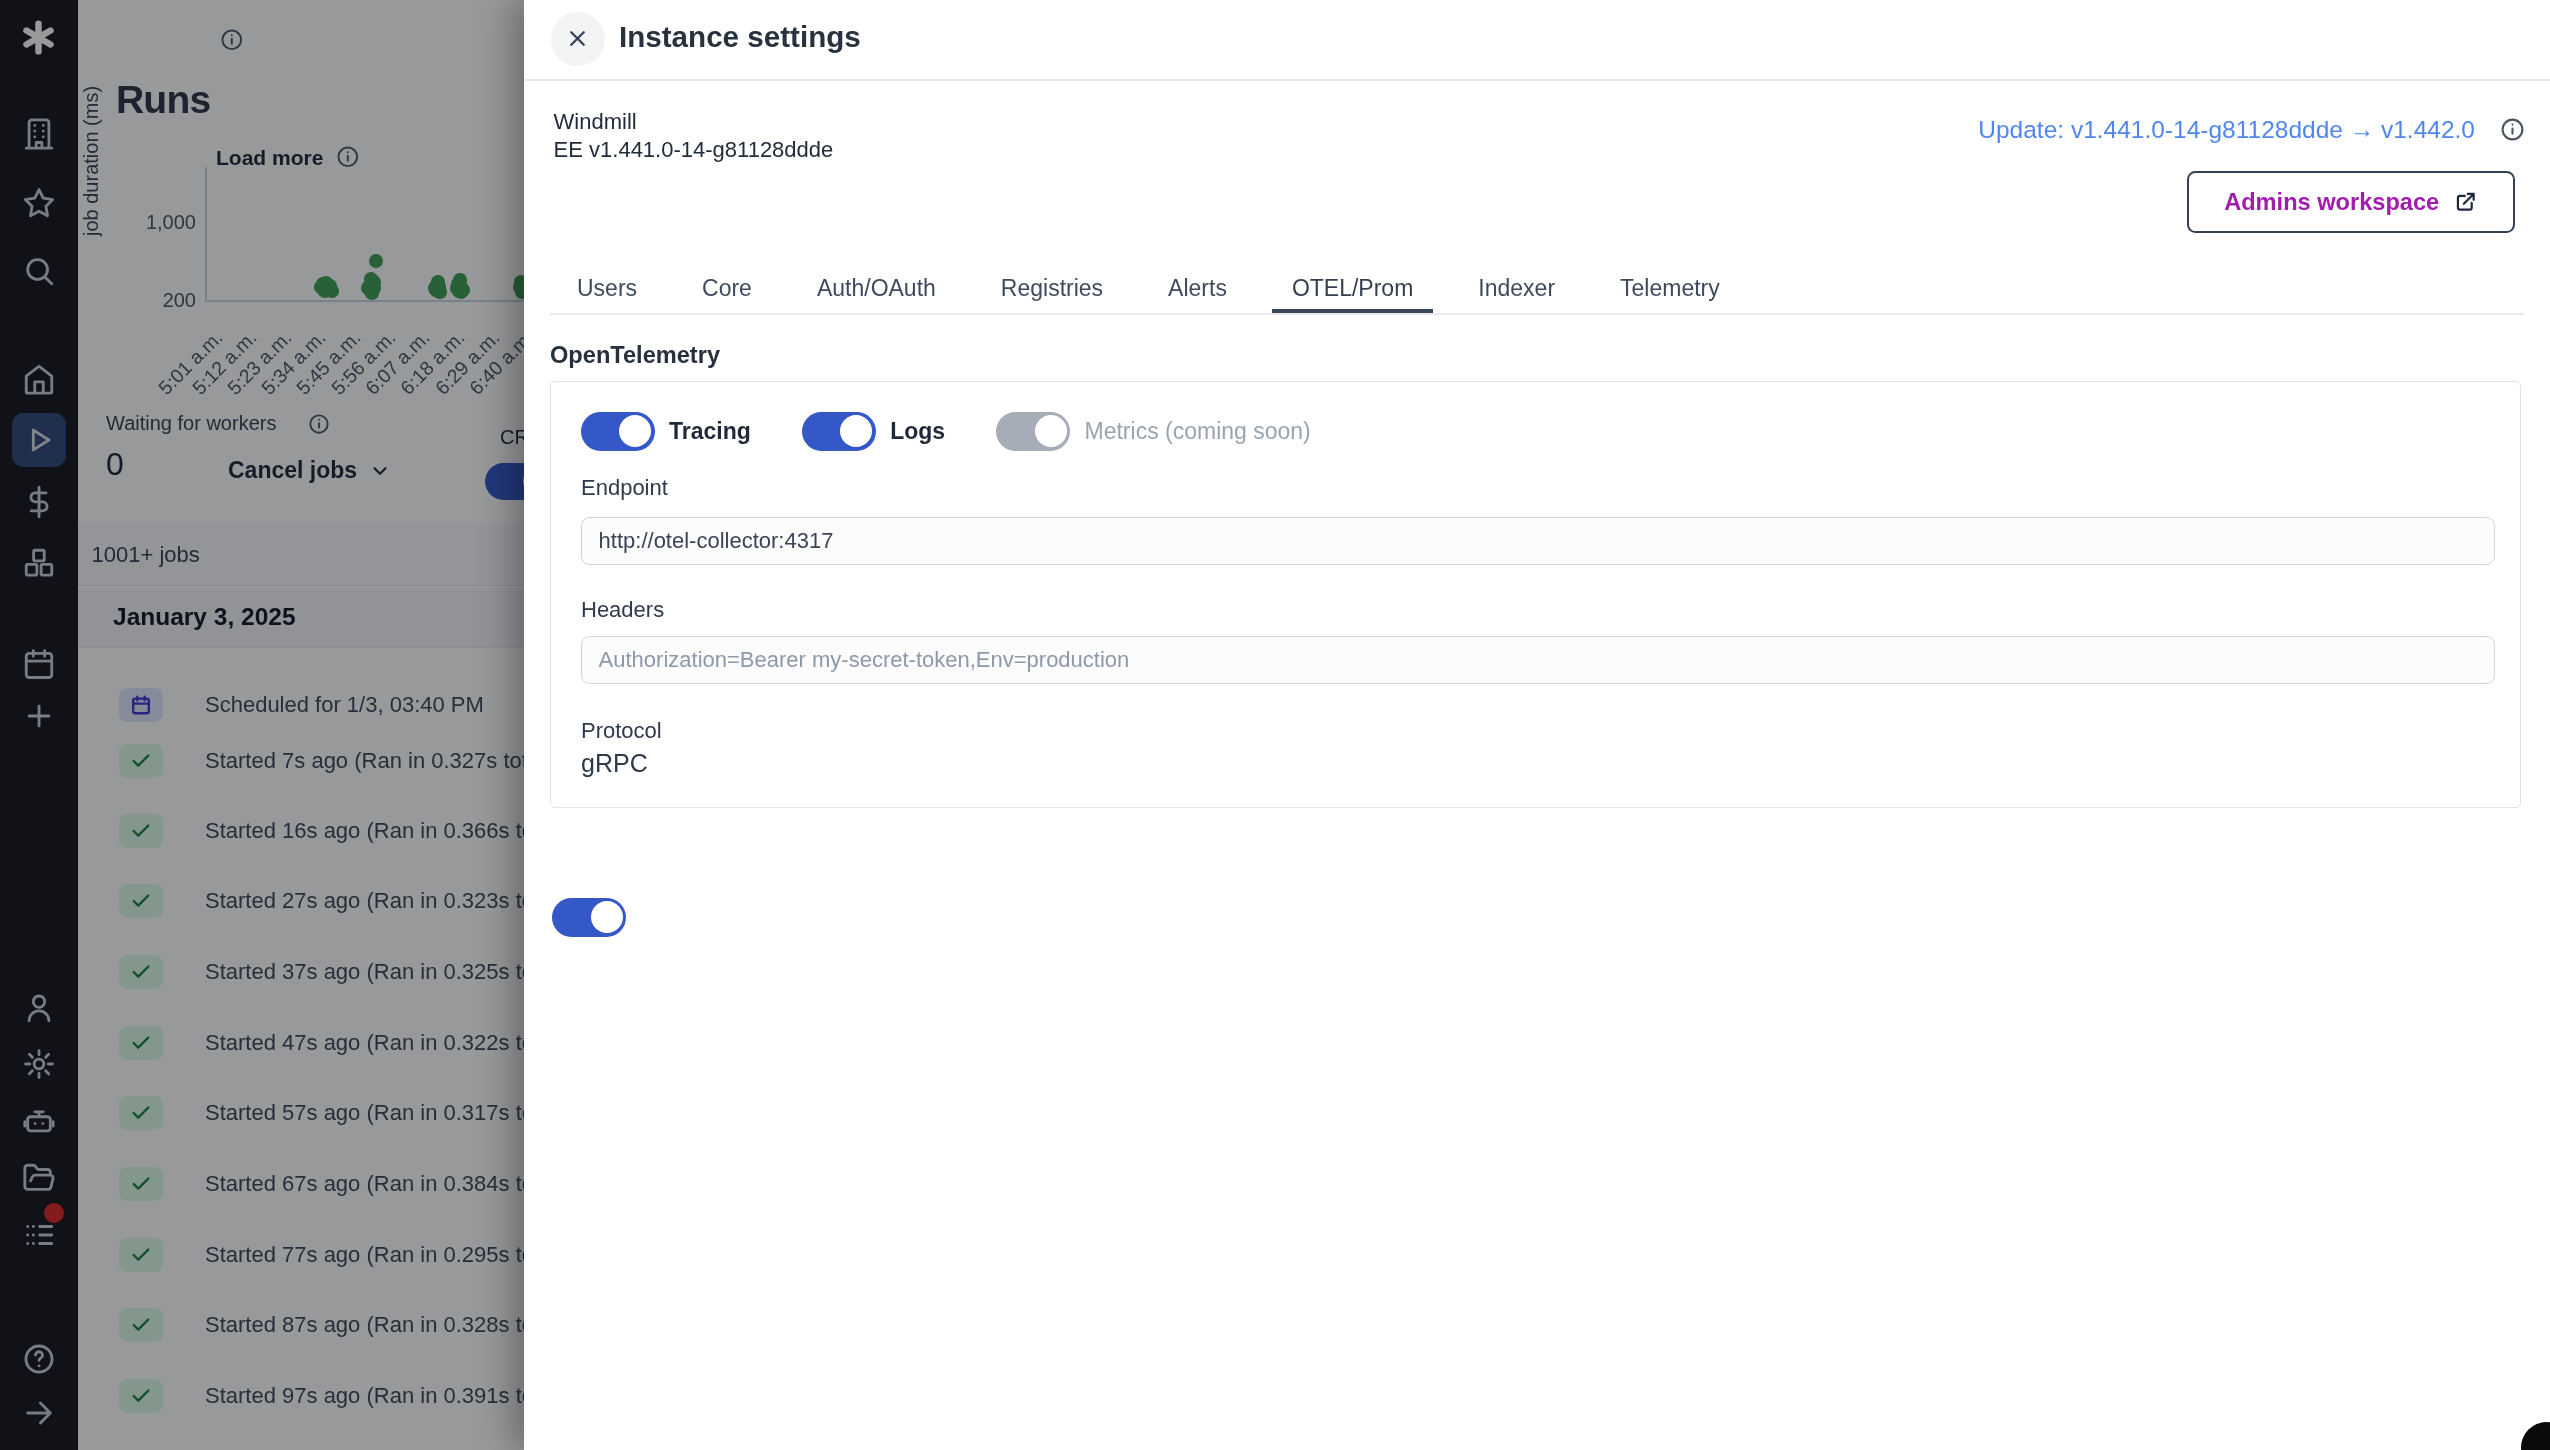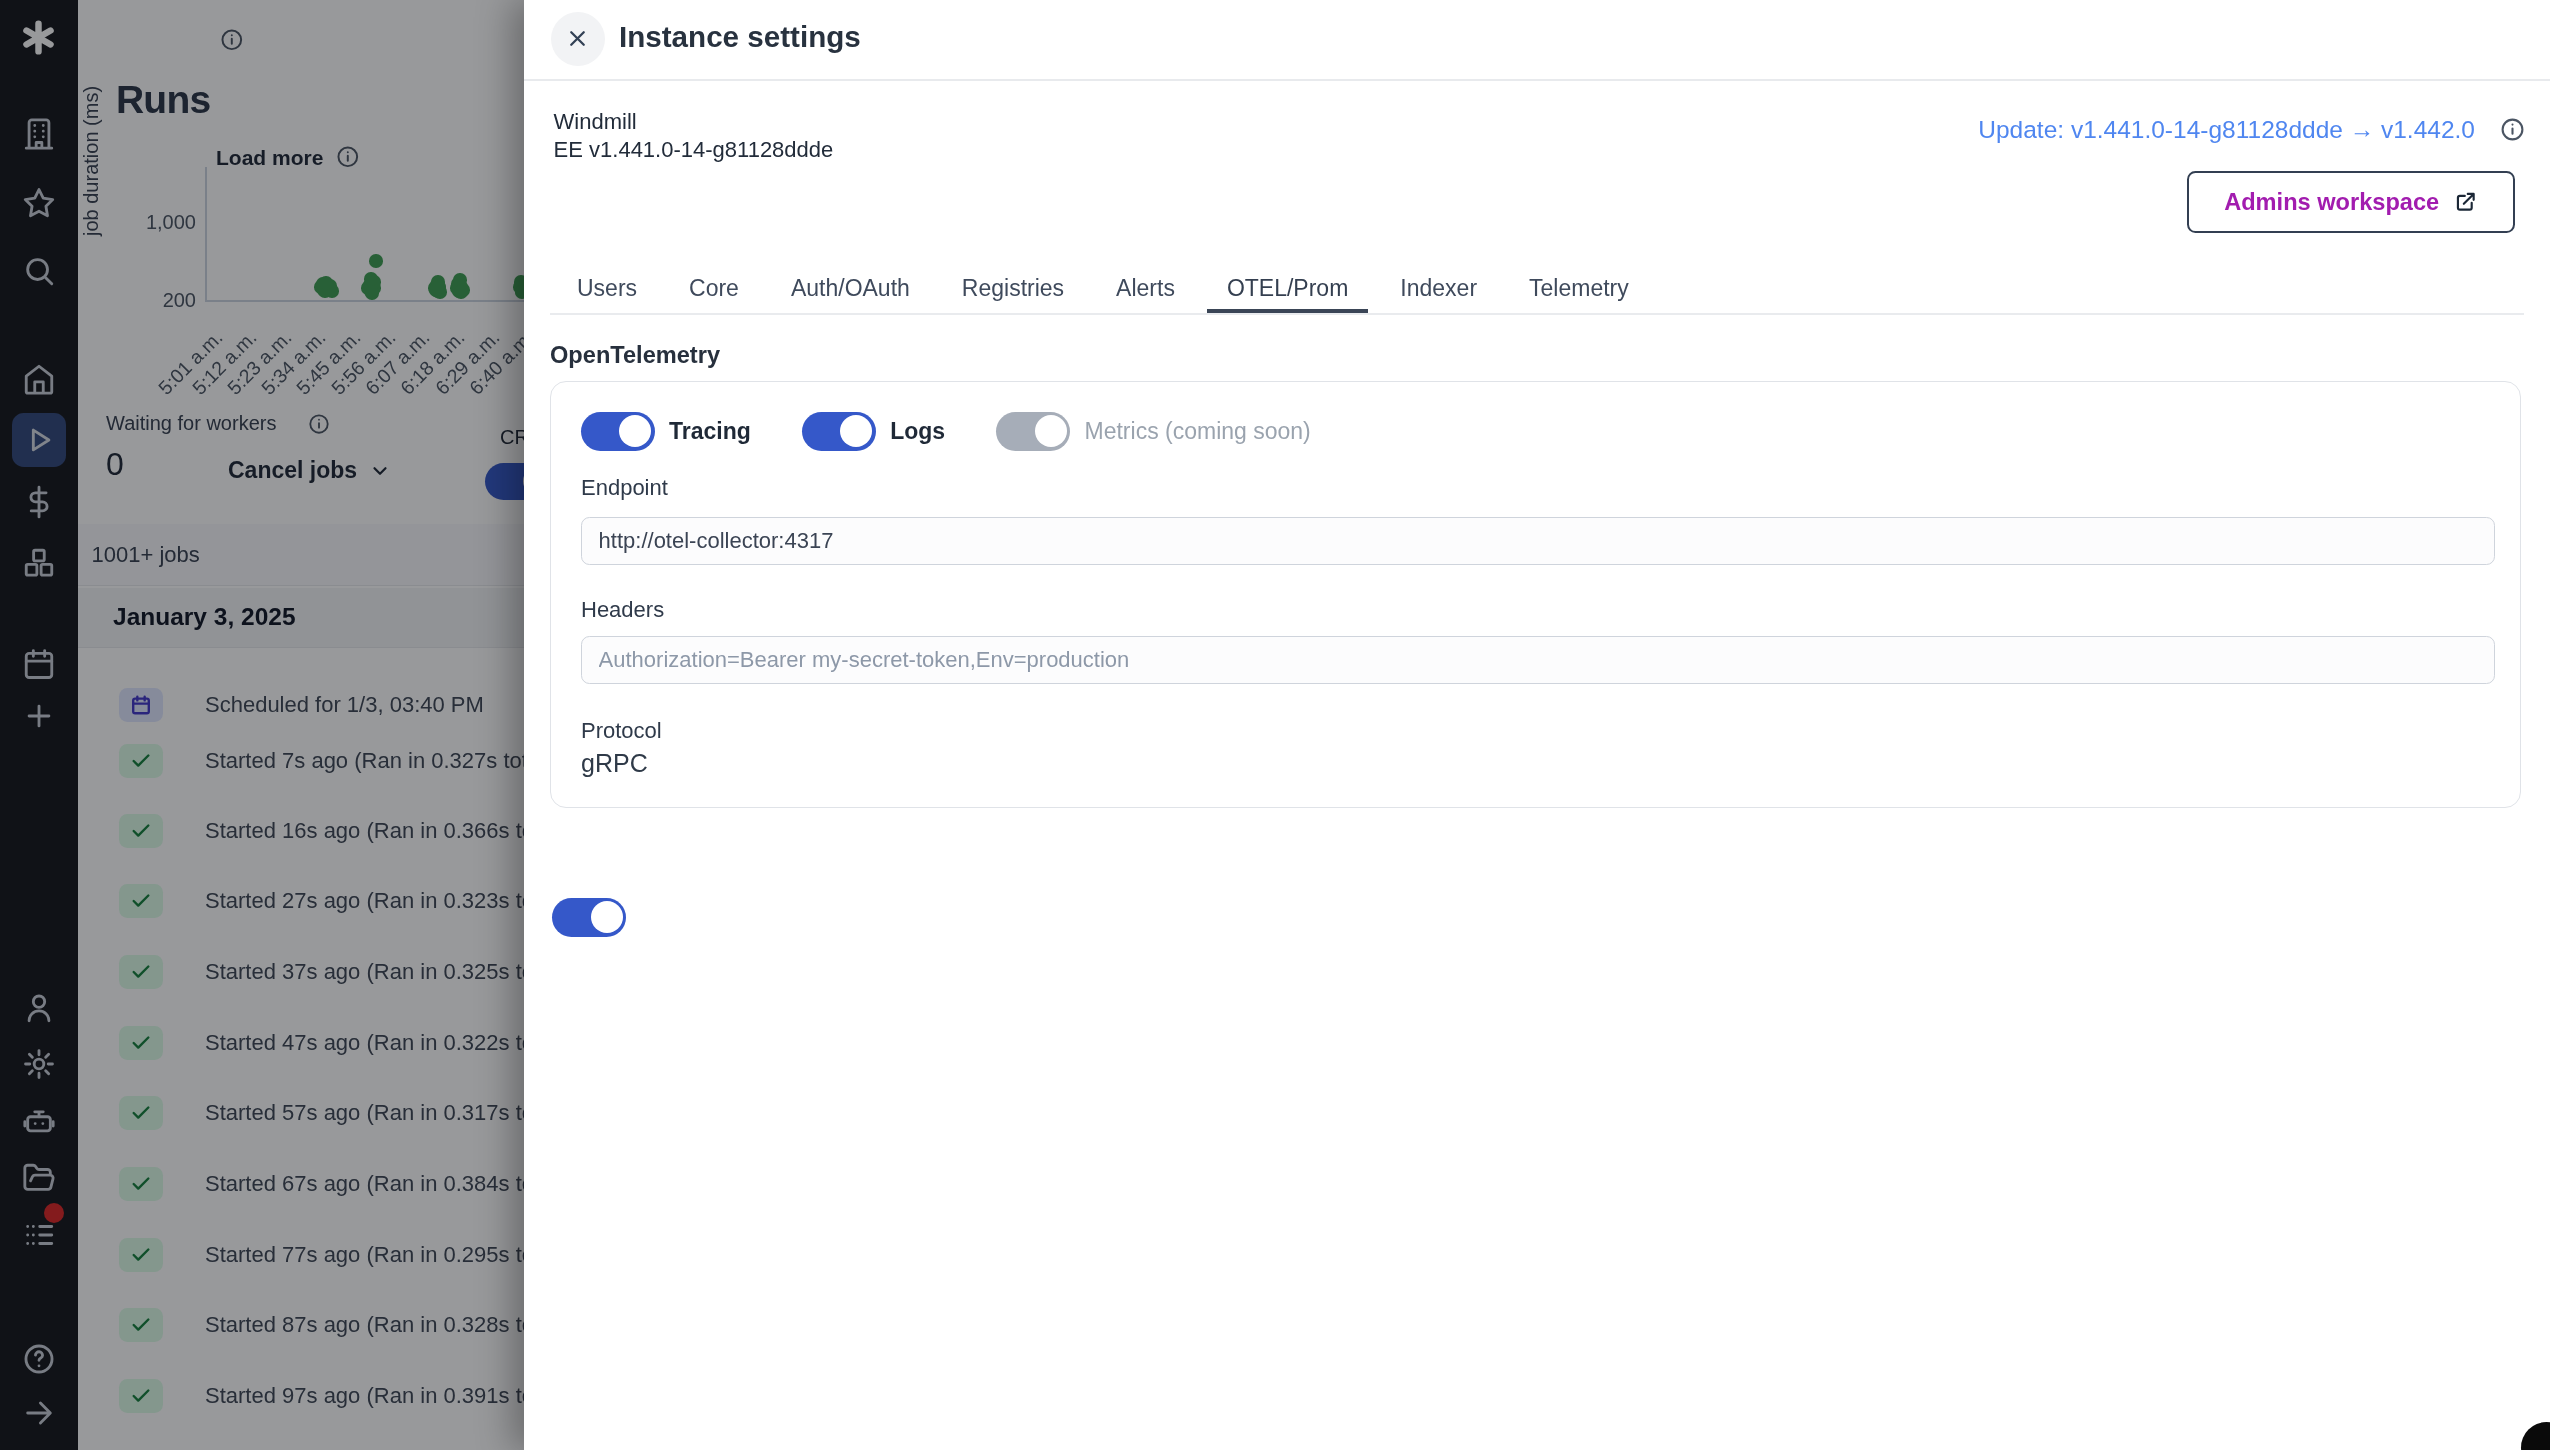--- a/index.html
+++ b/index.html
@@ -67,27 +67,27 @@
   .drawer-title{position:absolute;left:95px;top:20px;font-size:29.6px;font-weight:700;color:#28323f;margin:0;}
   .header-divider{position:absolute;left:0;right:0;top:79px;height:1.7px;background:#e8eaed;}
 
   .app-name{position:absolute;left:29.6px;top:108px;font-size:22px;color:#222c3a;line-height:28px;white-space:pre-line;}
   .update-link{position:absolute;right:76px;top:116px;font-size:24.5px;color:#4f86f0;text-decoration:none;white-space:nowrap;}
   .update-info{position:absolute;left:1976px;top:117px;width:25px;height:25px;}
   .admins-btn{position:absolute;left:1663px;top:171px;width:328px;height:62px;background:#fff;border:2.1px solid #333f52;border-radius:8.4px;cursor:pointer;display:flex;align-items:center;justify-content:center;gap:15px;}
   .admins-btn span{font-size:23.6px;font-weight:700;color:#a21caf;}
   .admins-btn svg{width:23.6px;height:23.6px;stroke:#1b2736;fill:none;stroke-width:2.2;stroke-linecap:round;stroke-linejoin:round;}
 
-  .tabs{position:absolute;left:33px;top:267px;display:flex;gap:12px;}
+  .tabs{position:absolute;left:33px;top:267px;display:flex;gap:25px;}
   .tab{padding:0 20px;height:47px;line-height:42px;font-size:23px;color:#3f4a5c;background:none;border:none;border-bottom:5px solid transparent;cursor:pointer;}
   .tab.active{border-bottom-color:#3a4556;color:#343f50;}
   .tabs-divider{position:absolute;left:26px;top:313px;width:1974px;height:1.7px;background:#e9ebee;}
 
   .otel-heading{position:absolute;left:26px;top:342px;font-size:23.6px;font-weight:700;color:#27303d;margin:0;}
-  .otel-box{position:absolute;left:26px;top:381px;width:1971px;height:427px;border:1.7px solid #e0e3e8;border-radius:16px;background:#fff;}
+  .otel-box{position:absolute;left:26px;top:381px;width:1971px;height:427px;border:1.7px solid #e0e3e8;border-radius:5px;background:#fff;}
   .toggles-row{position:absolute;left:29.6px;top:30px;display:flex;align-items:center;gap:51px;}
   .toggle-group{display:flex;align-items:center;gap:14.4px;}
   .toggle{position:relative;width:74px;height:39px;border-radius:19.4px;background:#a6adb8;border:none;cursor:pointer;flex:0 0 auto;}
   .toggle::after{content:"";position:absolute;right:3.4px;top:3.4px;width:32px;height:32px;border-radius:50%;background:#fff;}
   .toggle[data-state="on"]{background:#3558c9;}
   .toggle[data-state="disabled"]{background:#a6adb8;cursor:default;}
   .toggle-label{font-size:23px;font-weight:600;color:#1f2937;}
   .toggle-label.muted{color:#9aa3ae;font-weight:400;}
 
   .field-label{position:absolute;left:30px;font-size:22px;font-weight:500;color:#2f3a4a;}

